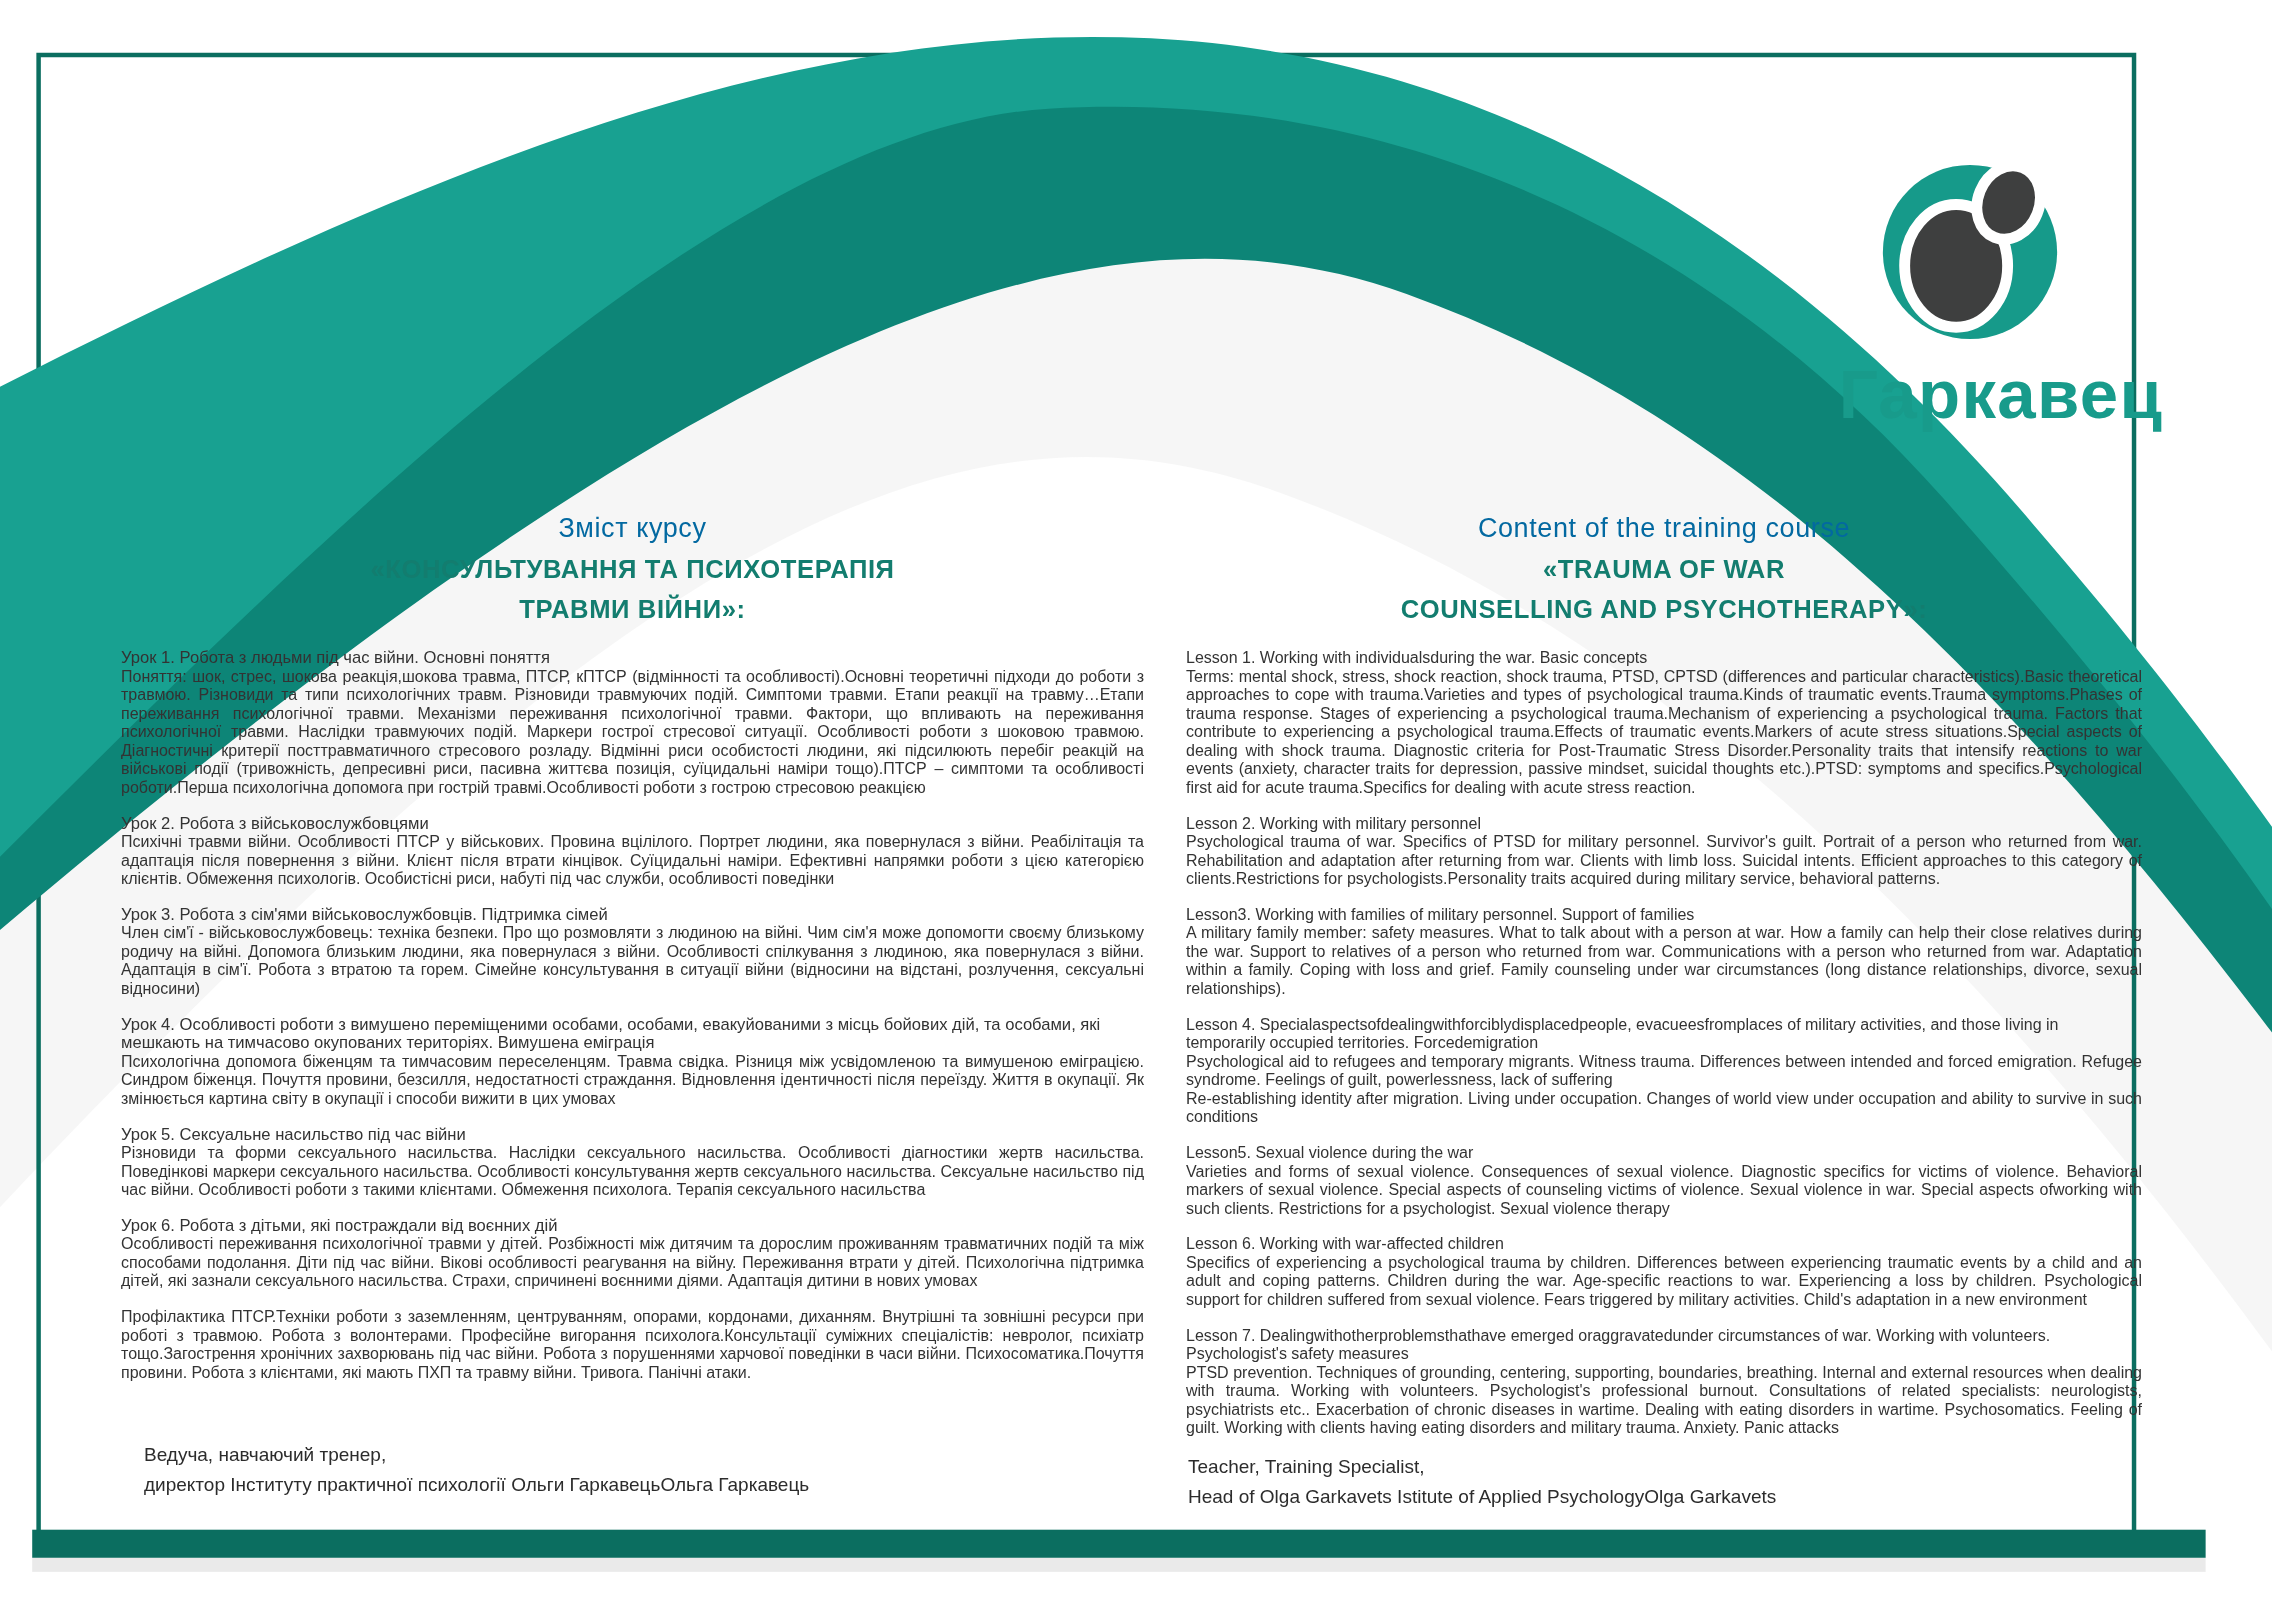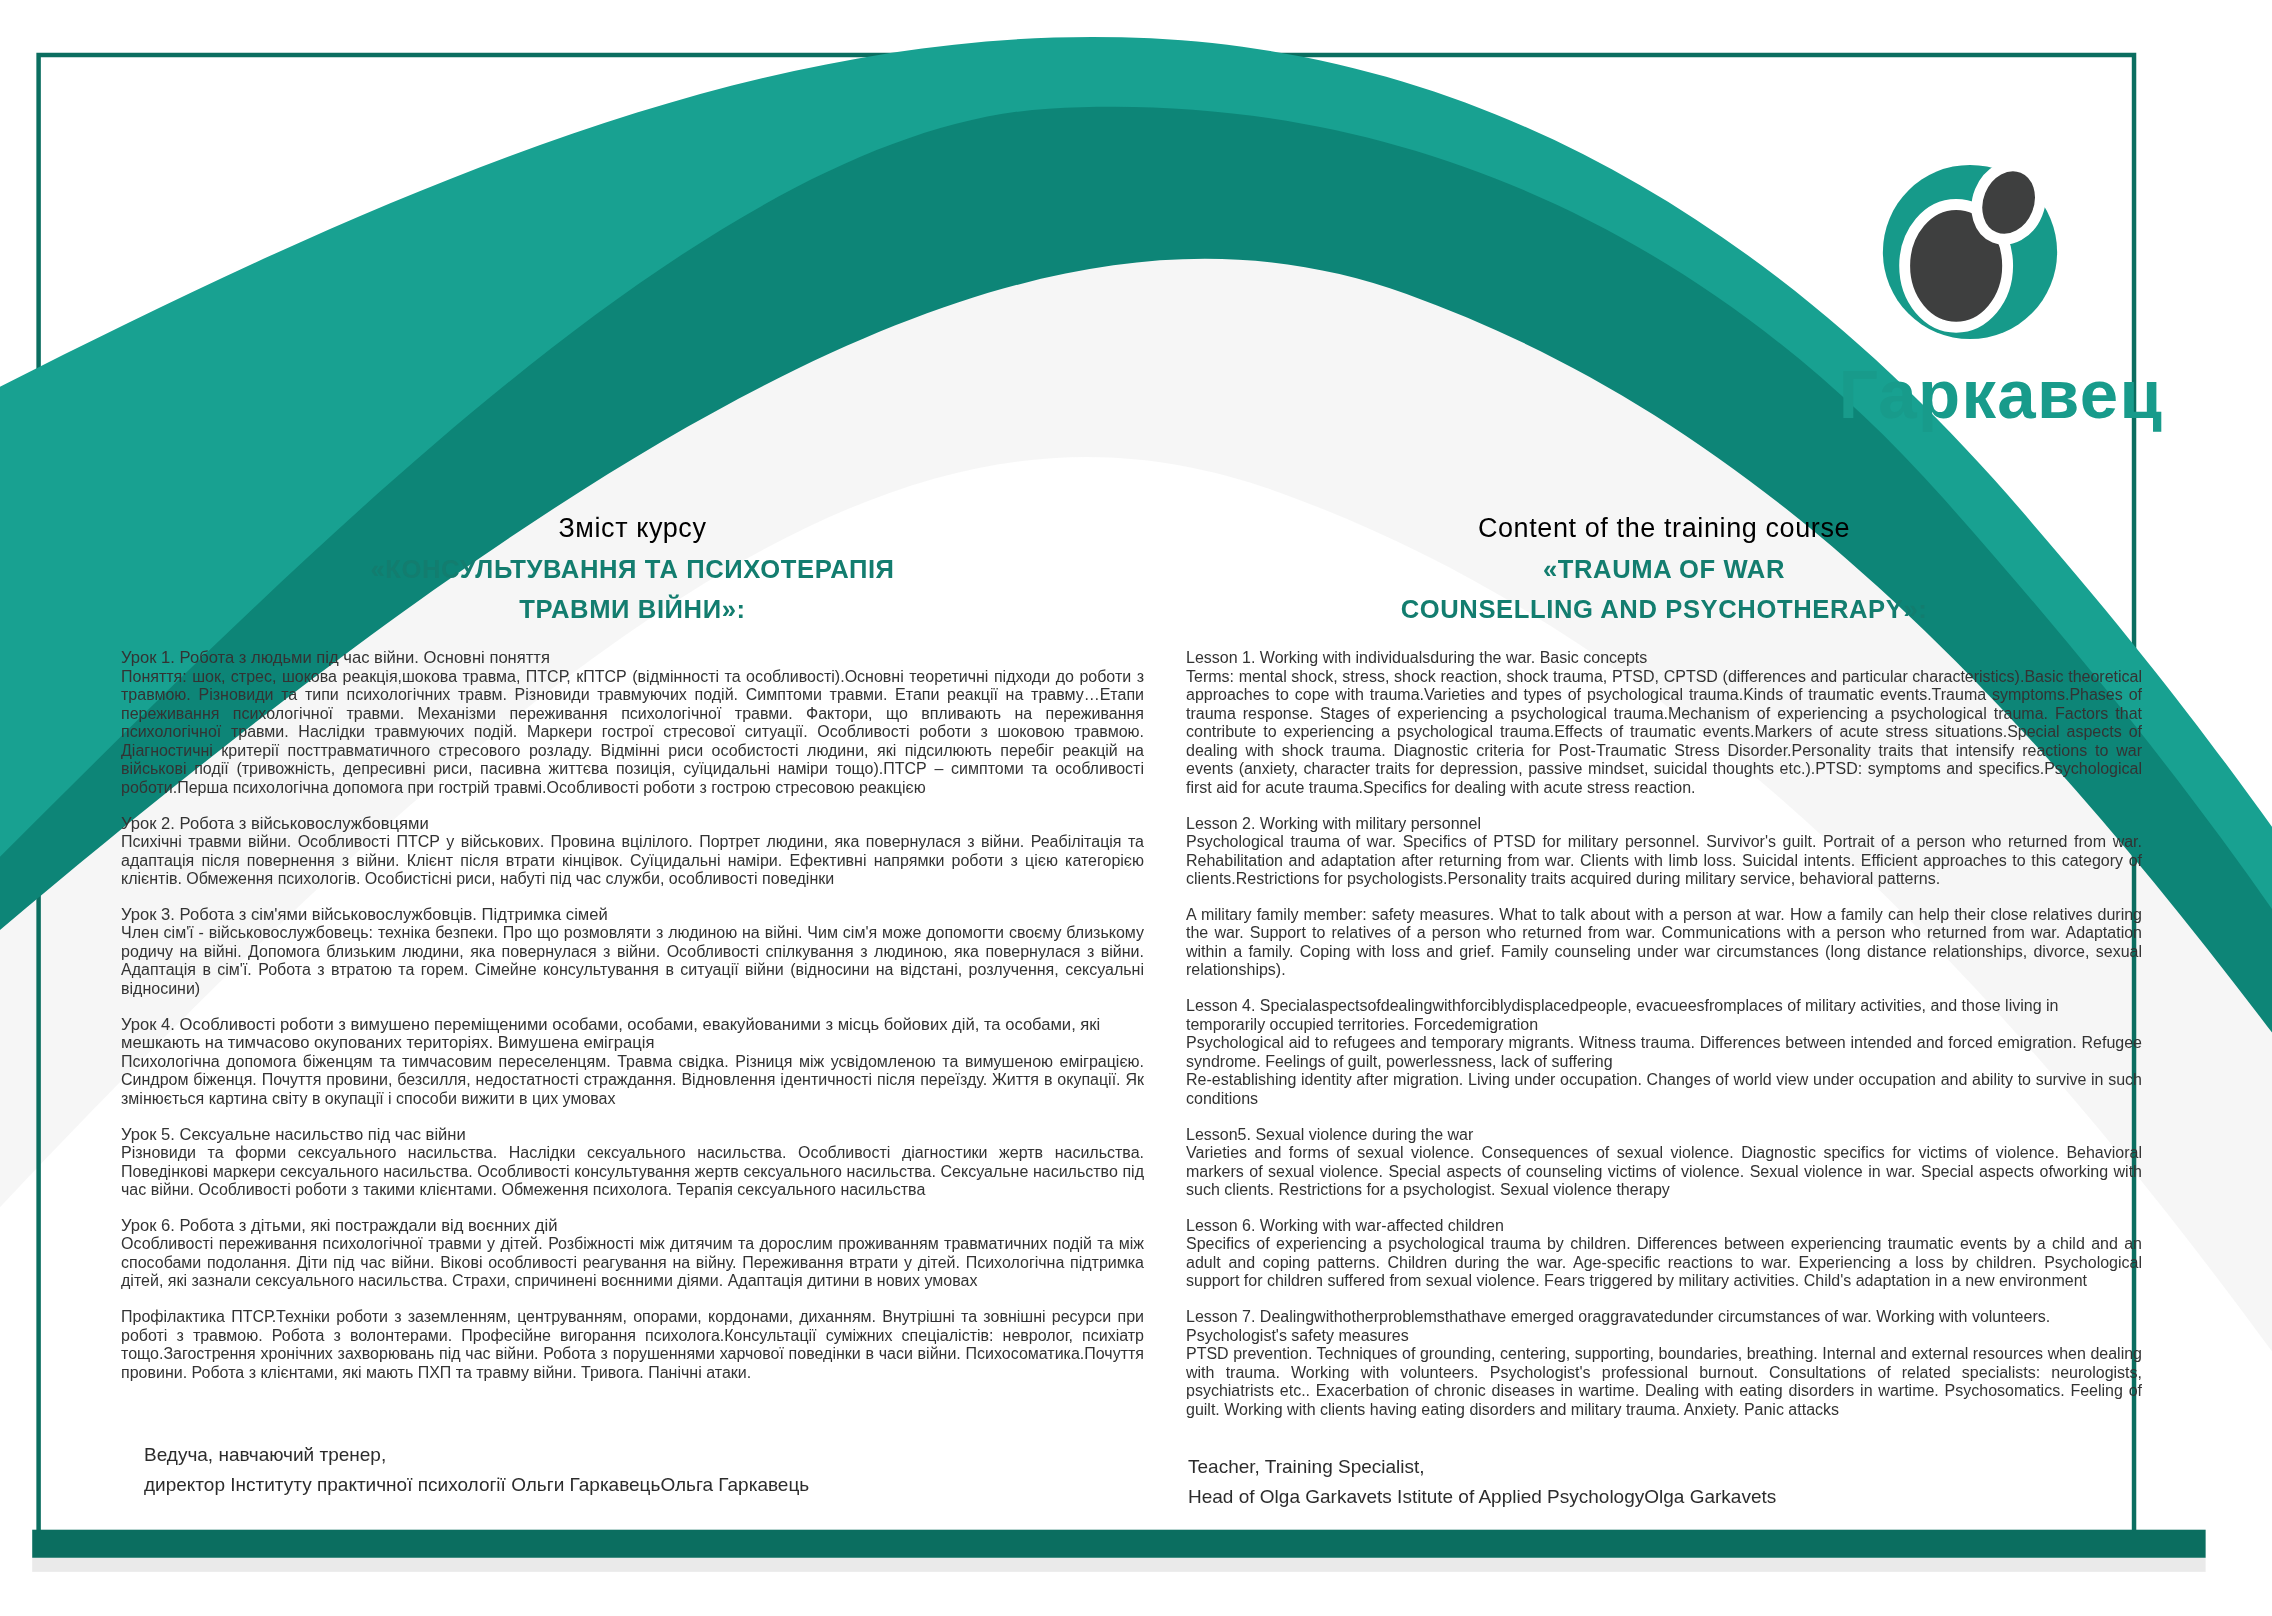--- a/index.html
+++ b/index.html
@@ -6,21 +6,21 @@
   body{
     width:2273px;height:1616px;position:relative;overflow:hidden;
     font-family:"Liberation Sans","DejaVu Sans",sans-serif;
     color:#333333;
   }
   #bg{position:absolute;inset:0;z-index:1;}
   .col{position:absolute;z-index:3;top:508px;}
   #col-left{left:121px;width:1023px;}
   #col-right{left:1186px;width:956px;}
   .title-block{text-align:center;margin-bottom:19px;}
-  .title-top{font-size:27px;color:#000000;letter-spacing:0.6px;line-height:1.5;}
+  .title-top{font-size:27px;color:#0369a1;letter-spacing:0.6px;line-height:1.5;}
   .title-main{font-size:25.6px;font-weight:700;color:#137d6f;letter-spacing:0.6px;line-height:1.6;}
   .lesson{margin-bottom:17.3px;}
   .lesson-title{font-size:16.6px;line-height:18.5px;white-space:pre-line;}
   .lesson-body{font-size:16px;line-height:18.5px;text-align:justify;white-space:pre-line;}
   #col-right .lesson-title,#col-right .lesson-body{font-size:16px;}
   .footer{position:absolute;z-index:3;font-size:19px;line-height:1.6;color:#2c2c2c;}
   #footer-left{left:144px;top:1440px;width:1023px;}
   #footer-right{left:1188px;top:1452px;width:1023px;}
   .footer-name{display:inline-block;}
   #logo{position:absolute;z-index:3;left:1790px;top:153px;width:422px;text-align:center;}
@@ -104,20 +104,21 @@
   </div>
   <div class="lesson">
     <div class="lesson-title">Lesson 1. Working with individualsduring the war. Basic concepts</div>
     <div class="lesson-body">Terms: mental shock, stress, shock reaction, shock trauma, PTSD, CPTSD (differences and particular characteristics).Basic theoretical approaches to cope with trauma.Varieties and types of psychological trauma.Kinds of traumatic events.Trauma symptoms.Phases of trauma response. Stages of experiencing a psychological trauma.Mechanism of experiencing a psychological trauma. Factors that contribute to experiencing a psychological trauma.Effects of traumatic events.Markers of acute stress situations.Special aspects of dealing with shock trauma. Diagnostic criteria for Post-Traumatic Stress Disorder.Personality traits that intensify reactions to war events (anxiety, character traits for depression, passive mindset, suicidal thoughts etc.).PTSD: symptoms and specifics.Psychological first aid for acute trauma.Specifics for dealing with acute stress reaction.</div>
   </div>
   <div class="lesson">
     <div class="lesson-title">Lesson 2. Working with military personnel</div>
     <div class="lesson-body">Psychological trauma of war. Specifics of PTSD for military personnel. Survivor's guilt. Portrait of a person who returned from war. Rehabilitation and adaptation after returning from war. Clients with limb loss. Suicidal intents. Efficient approaches to this category of clients.Restrictions for  psychologists.Personality traits acquired during military service, behavioral patterns.</div>
   </div>
   <div class="lesson">
+    <div class="lesson-title">Lesson3. Working with families of military personnel. Support of families</div>
     <div class="lesson-body">A military family member: safety measures. What to talk about with a person at war. How a family can help their close relatives during the war. Support to relatives of a person who returned from war. Communications with a person who returned from war. Adaptation within a family. Coping with loss and grief. Family counseling under war circumstances (long distance relationships, divorce, sexual relationships).</div>
   </div>
   <div class="lesson">
     <div class="lesson-title">Lesson 4. Specialaspectsofdealingwithforciblydisplacedpeople, evacueesfromplaces of military activities, and those living in temporarily occupied territories. Forcedemigration</div>
     <div class="lesson-body">Psychological aid to refugees and temporary migrants. Witness trauma. Differences between intended and forced emigration. Refugee syndrome. Feelings of guilt, powerlessness, lack of suffering
 Re-establishing identity after migration. Living under occupation. Changes of world view under occupation and ability to survive in such conditions</div>
   </div>
   <div class="lesson">
     <div class="lesson-title">Lesson5. Sexual violence during the war</div>
     <div class="lesson-body">Varieties and forms of sexual violence. Consequences of sexual violence. Diagnostic specifics for victims of violence. Behavioral markers of sexual violence. Special aspects of counseling victims of violence. Sexual violence in war. Special aspects ofworking with such clients. Restrictions for a psychologist. Sexual violence therapy</div>

